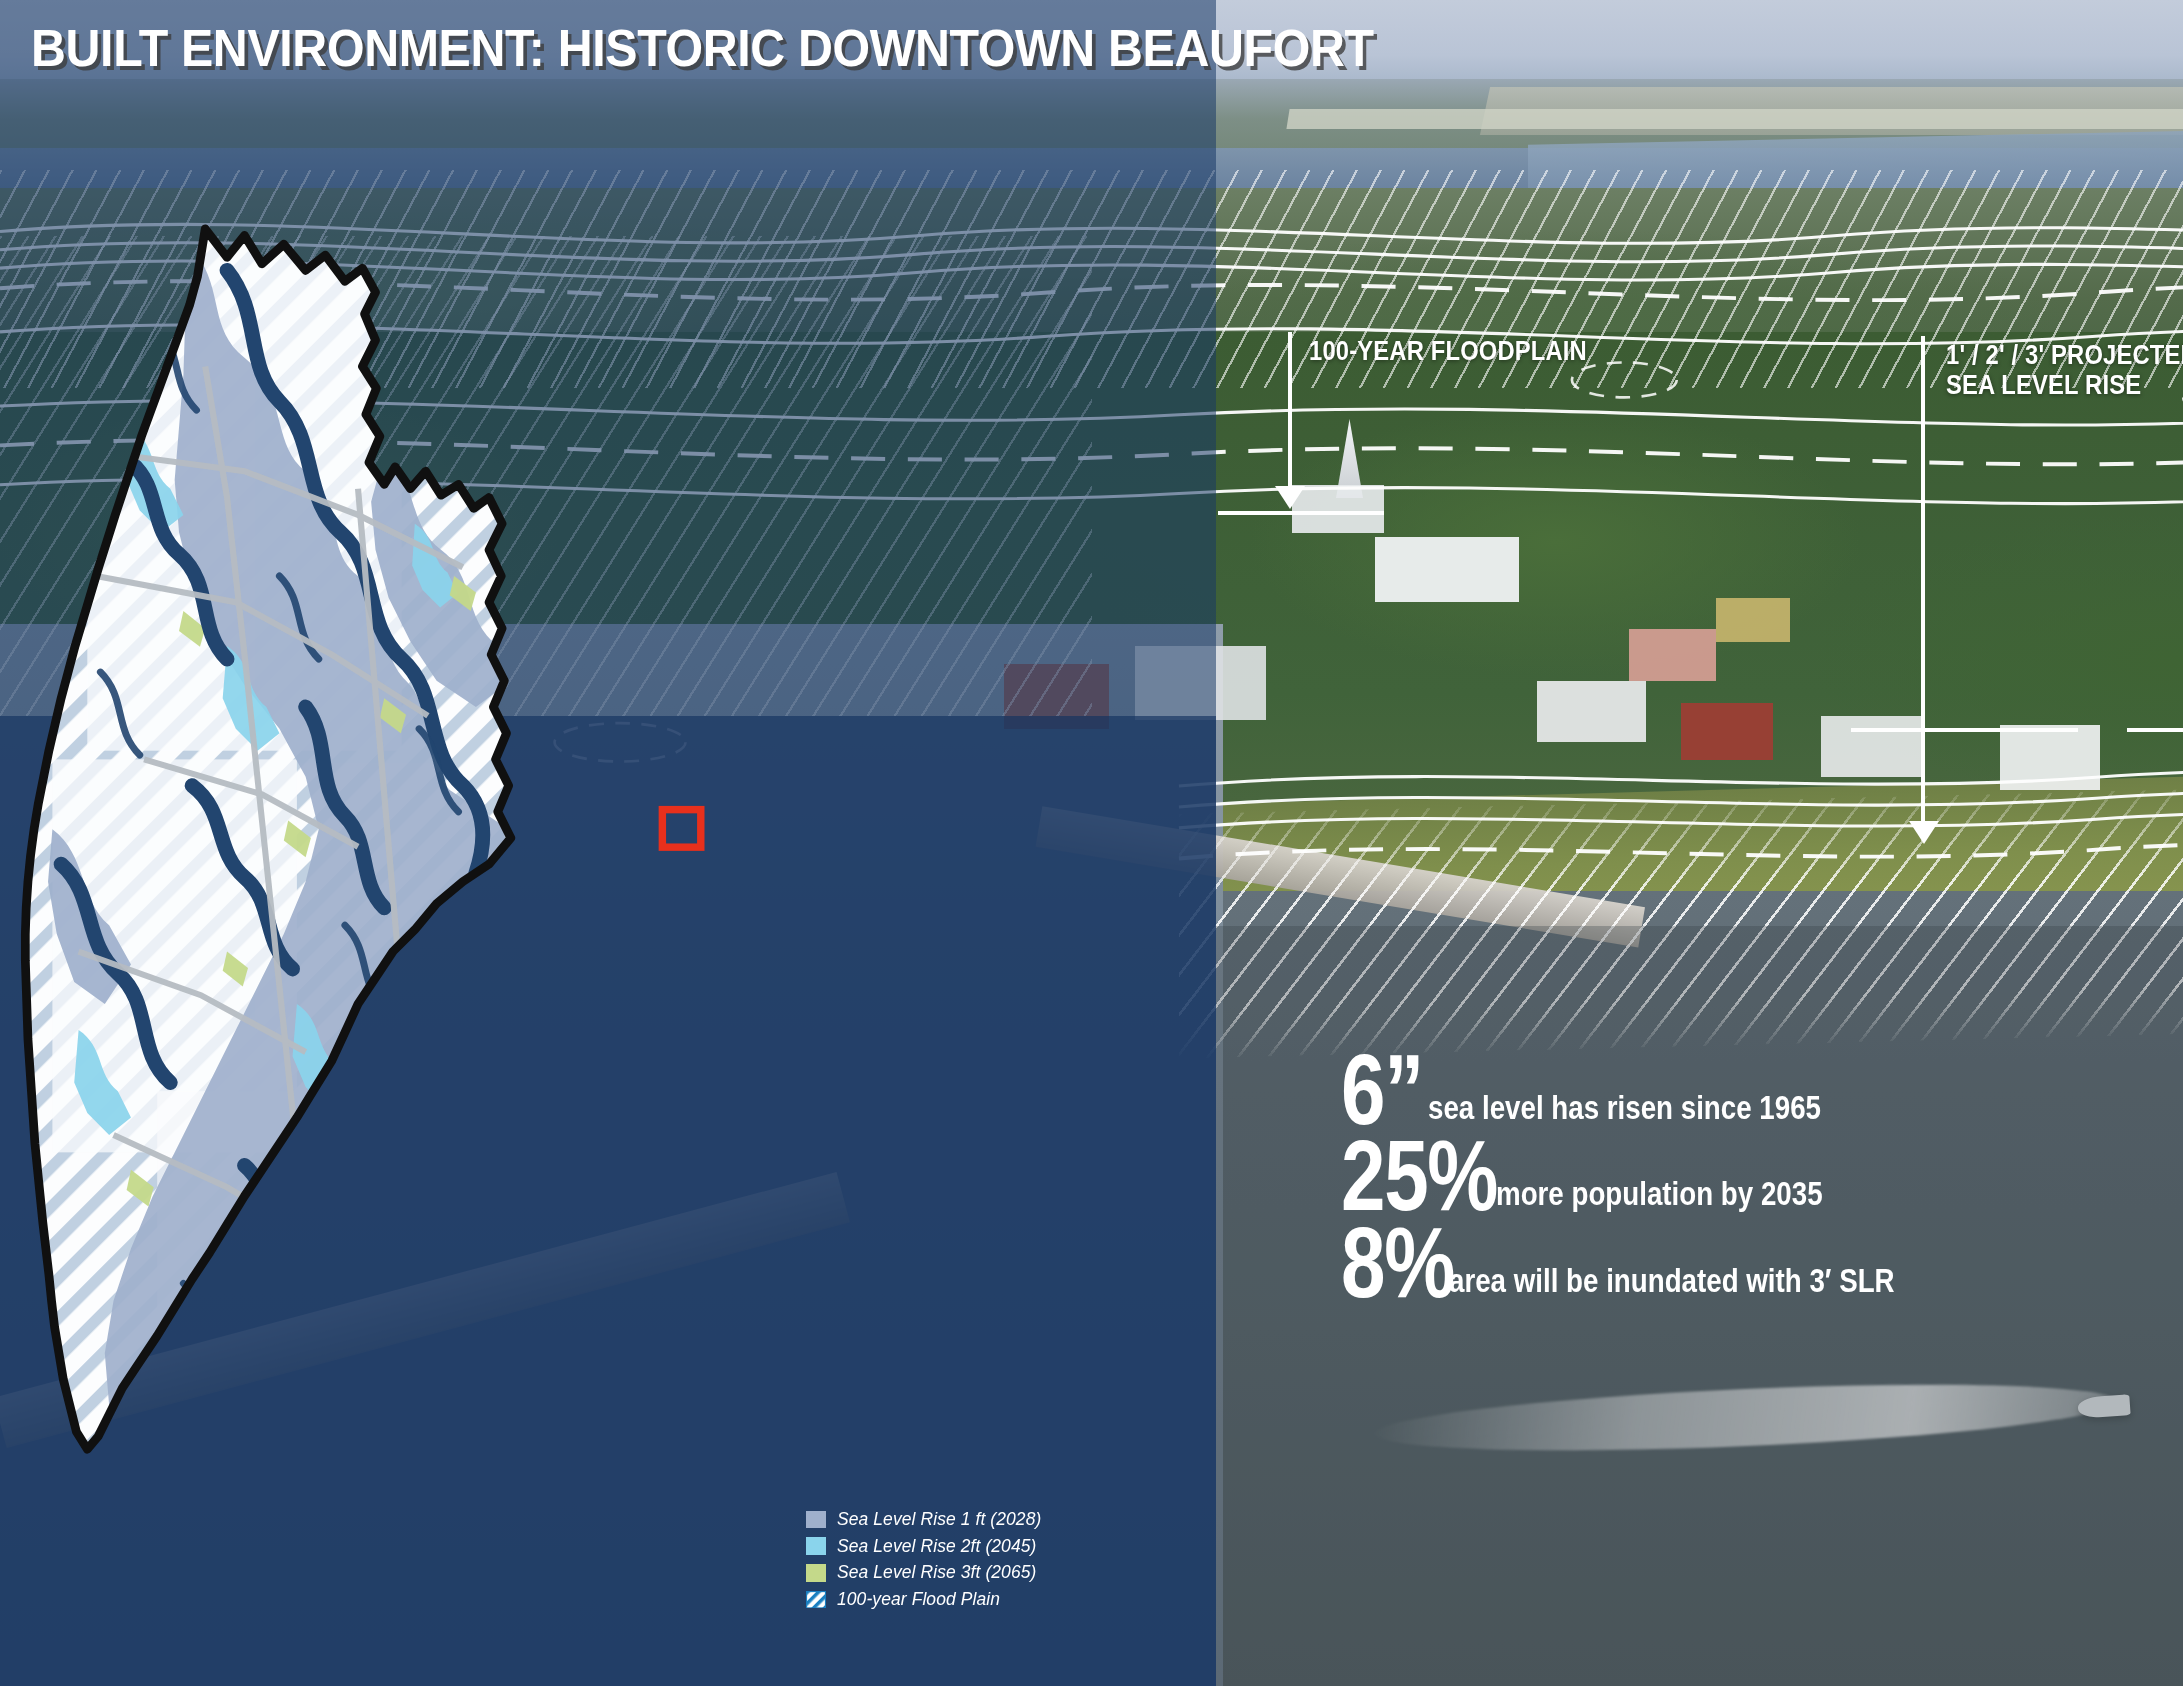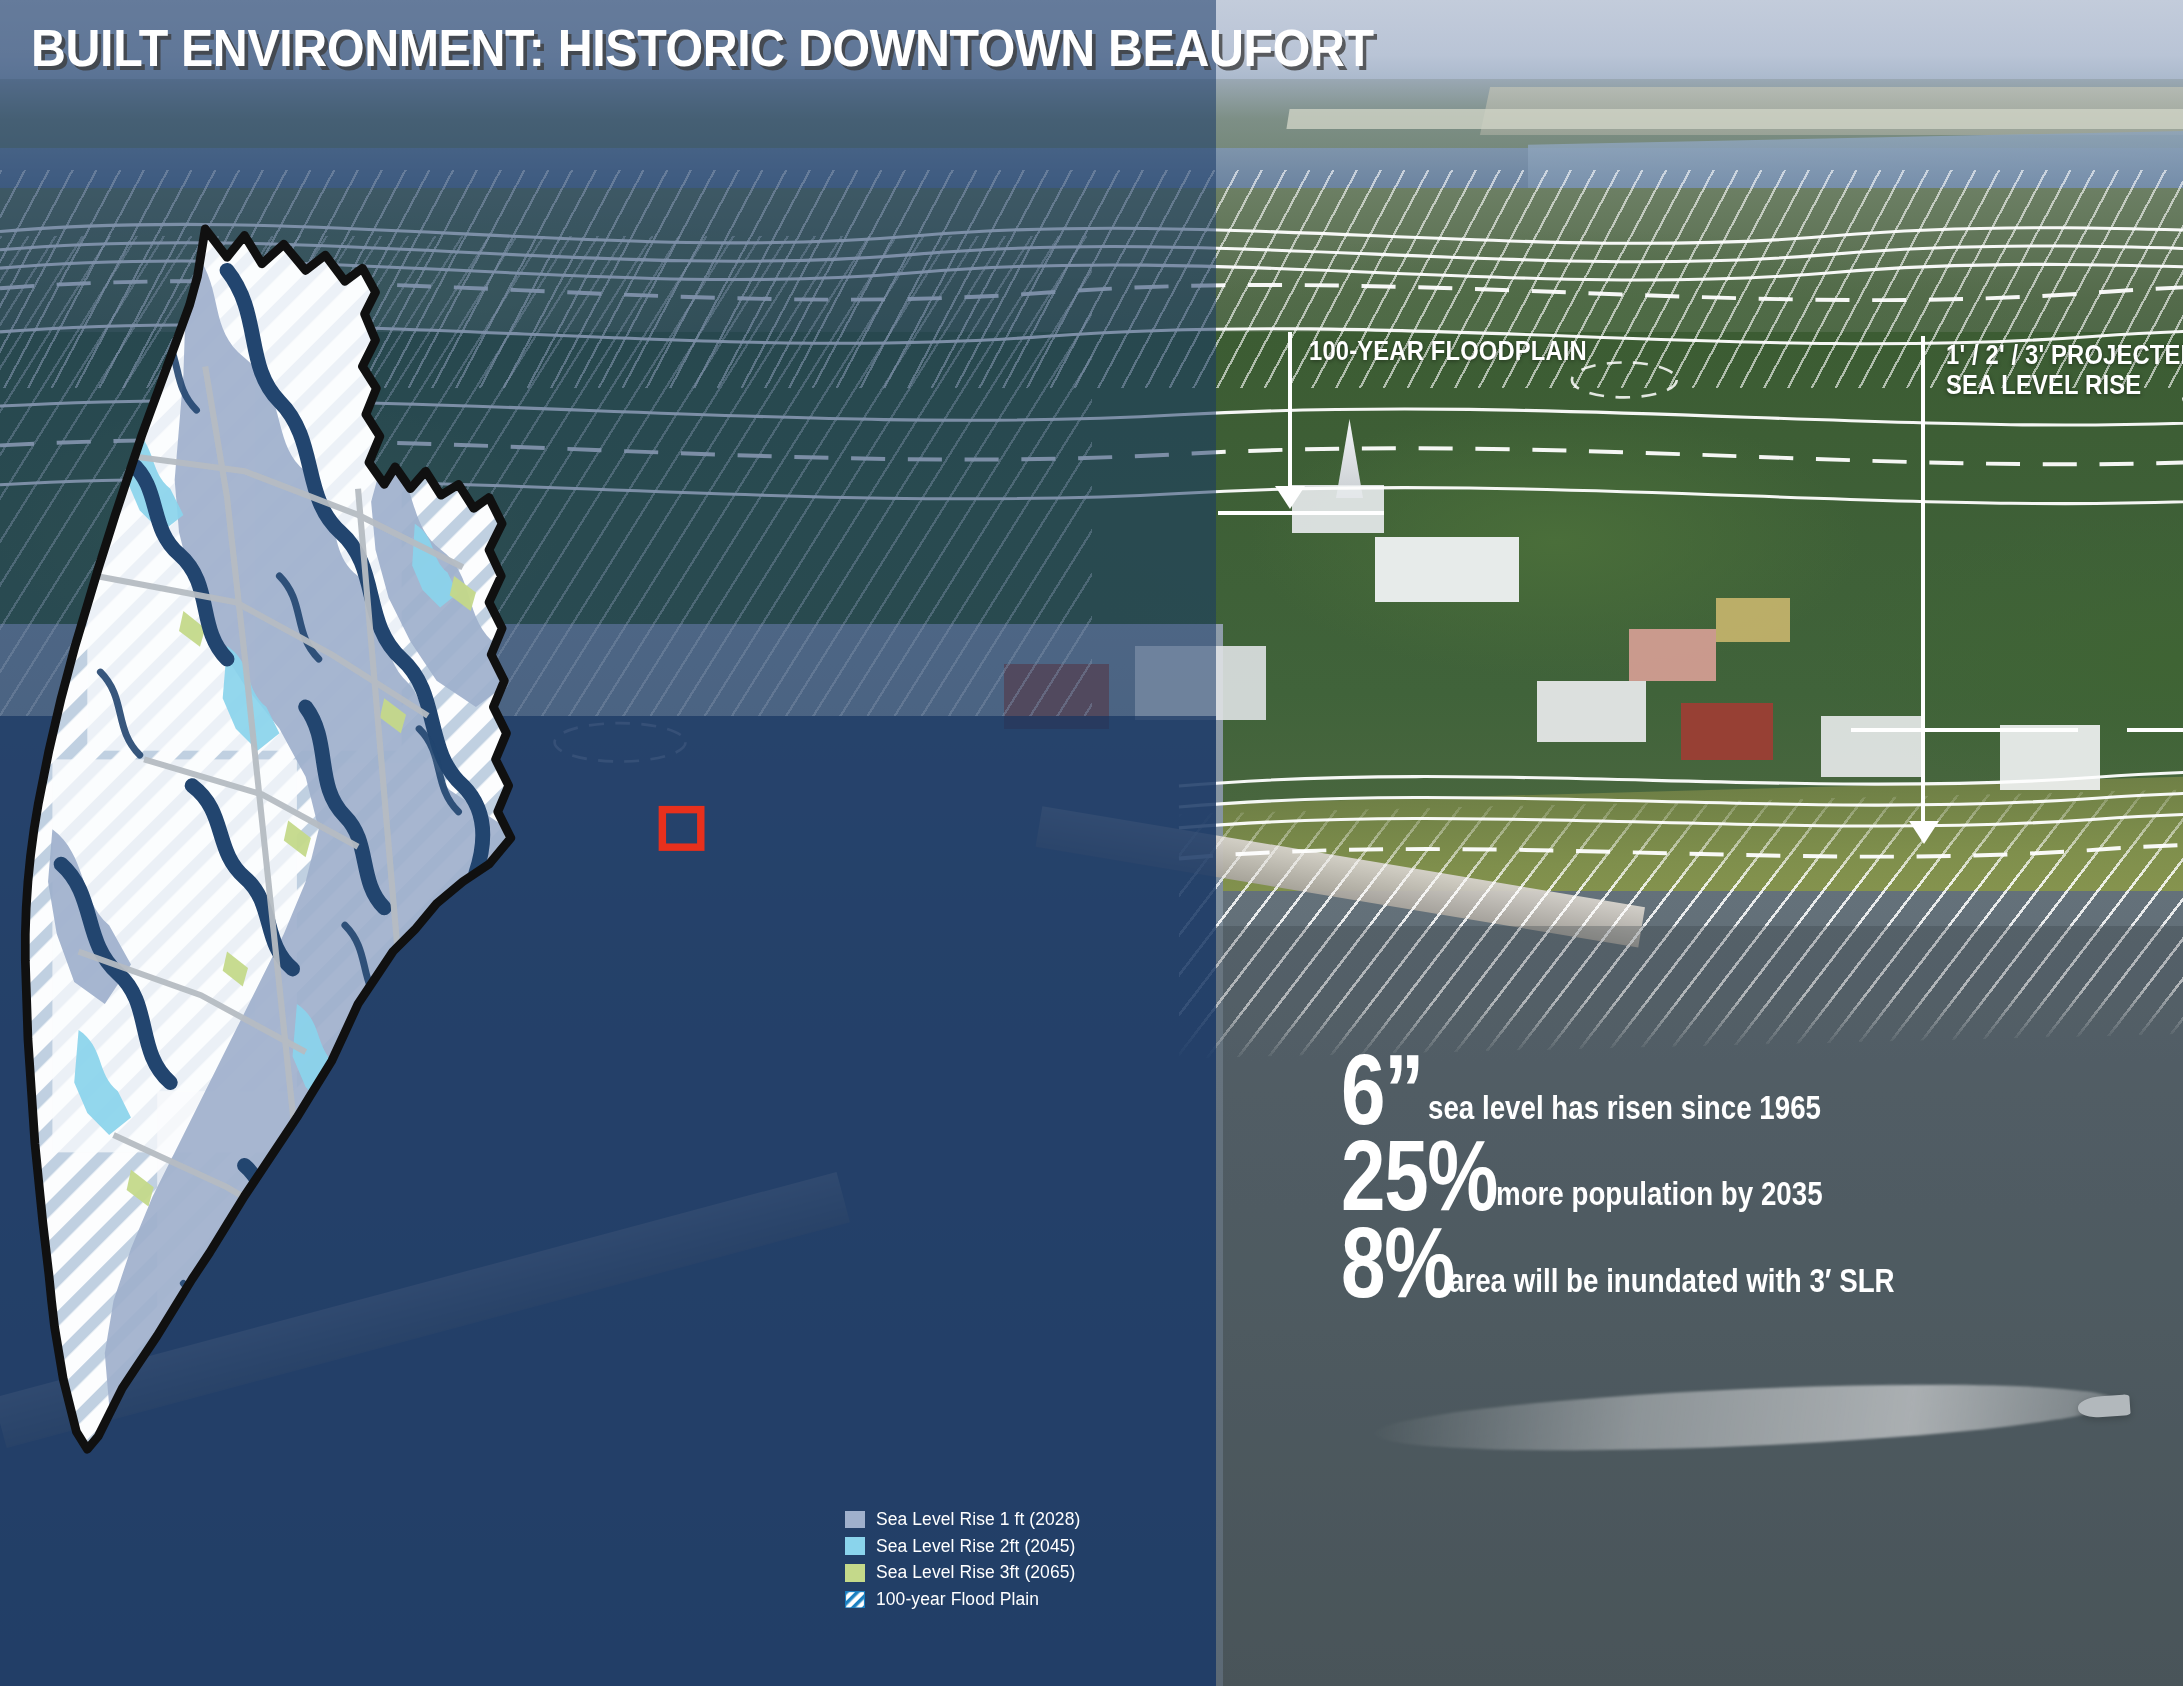--- a/index.html
+++ b/index.html
@@ -157,21 +157,21 @@
   }
   .lead-v{position:absolute;width:3.9px;background:#fff;}
   .lead-h{position:absolute;height:3.9px;background:#fff;}
   .arrow-down{
     position:absolute;width:0;height:0;
     border-left:15px solid transparent;border-right:15px solid transparent;
     border-top:23.6px solid #fff;
   }
 
   
-  .legend{position:absolute;left:845px;top:1509px;}
+  .legend{position:absolute;left:806px;top:1509px;font-style:italic;}
   .legend-row{display:flex;align-items:center;margin-bottom:5.7px;}
   .swatch{width:20px;height:17.5px;margin-right:11.4px;flex:0 0 auto;}
   .legend-label{
     color:#fff;font-size:18px;font-weight:400;letter-spacing:0.1px;
     white-space:nowrap;transform:scaleX(.97);transform-origin:left center;
   }
 
   
   .map-wrap{position:absolute;left:0;top:183px;width:1216px;height:1310px;}
 

